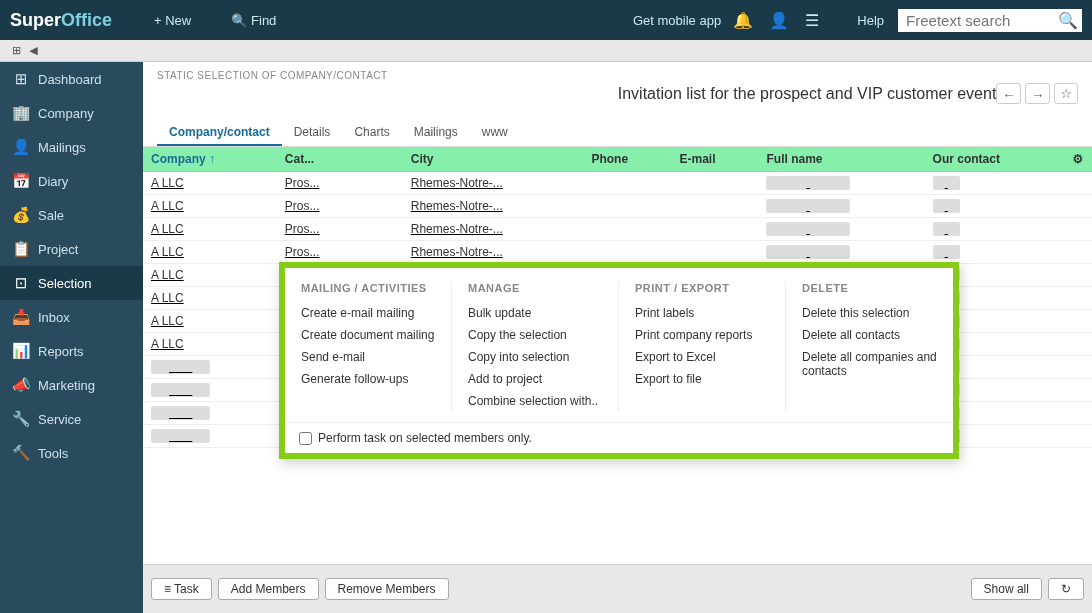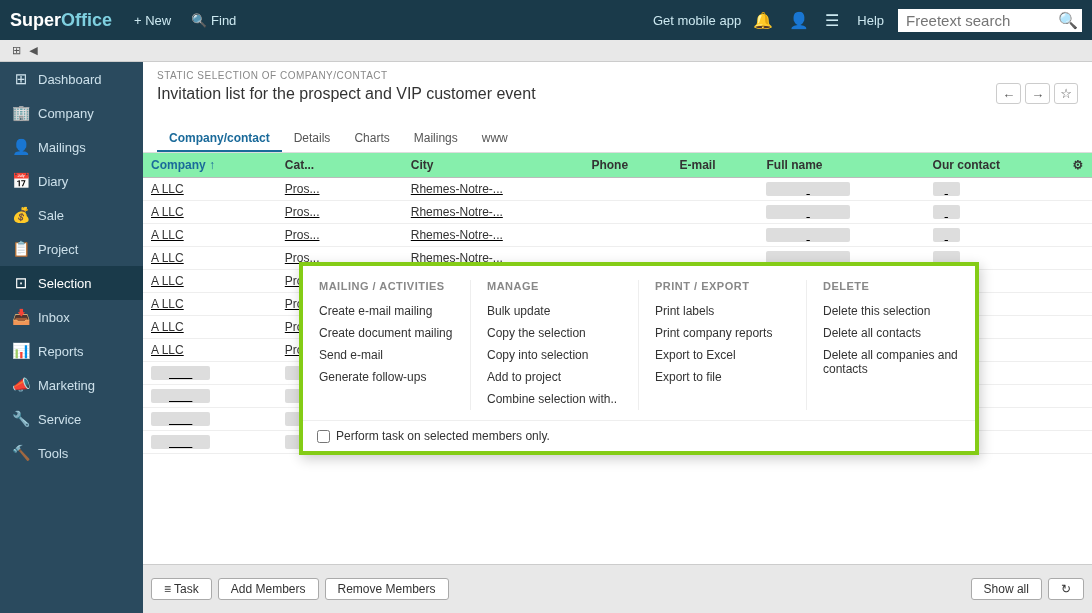--- a/index.html
+++ b/index.html
@@ -25,20 +25,21 @@
     .nav-btn {
       color: #cce8f0;
       font-size: 13px;
       cursor: pointer;
       padding: 2px 6px;
       display: flex;
       align-items: center;
       gap: 3px;
       background: none;
       border: none;
+      margin-left: 20px;
     }
     .nav-spacer { flex: 1; }
     .nav-center { color: #cce8f0; font-size: 13px; cursor: pointer; }
     .nav-icon-btn {
       background: none;
       border: none;
       color: #cce8f0;
       font-size: 16px;
       cursor: pointer;
       padding: 0 4px;
@@ -118,22 +119,22 @@
     .breadcrumb-text {
       font-size: 10px;
       color: #888;
       text-transform: uppercase;
       letter-spacing: 0.5px;
       margin-bottom: 2px;
     }
     .page-title-row {
       display: flex;
       align-items: center;
-      justify-content: space-between;
-      margin-bottom: 22px;
+      justify-content: flex-end;
+      margin-bottom: 16px;
     }
     .page-title {
       font-size: 16px;
       color: #333;
       font-weight: normal;
     }
     .title-actions {
       display: flex;
       gap: 4px;
     }
@@ -229,23 +230,23 @@
       position: absolute;
       top: 0;
       left: 0;
       right: 0;
       bottom: 0;
       z-index: 100;
     }
     .context-menu {
       position: absolute;
       top: 200px;
-      left: 156px;
+      left: 136px;
       background: white;
-      border: 4px solid #84cc16;
+      border: 6px solid #84cc16;
       box-shadow: 2px 4px 12px rgba(0,0,0,0.2);
       z-index: 200;
       width: 680px;
     }
     .context-menu-grid {
       display: grid;
       grid-template-columns: 1fr 1fr 1fr 1fr;
       padding: 14px 0 10px 0;
     }
     .context-col {

